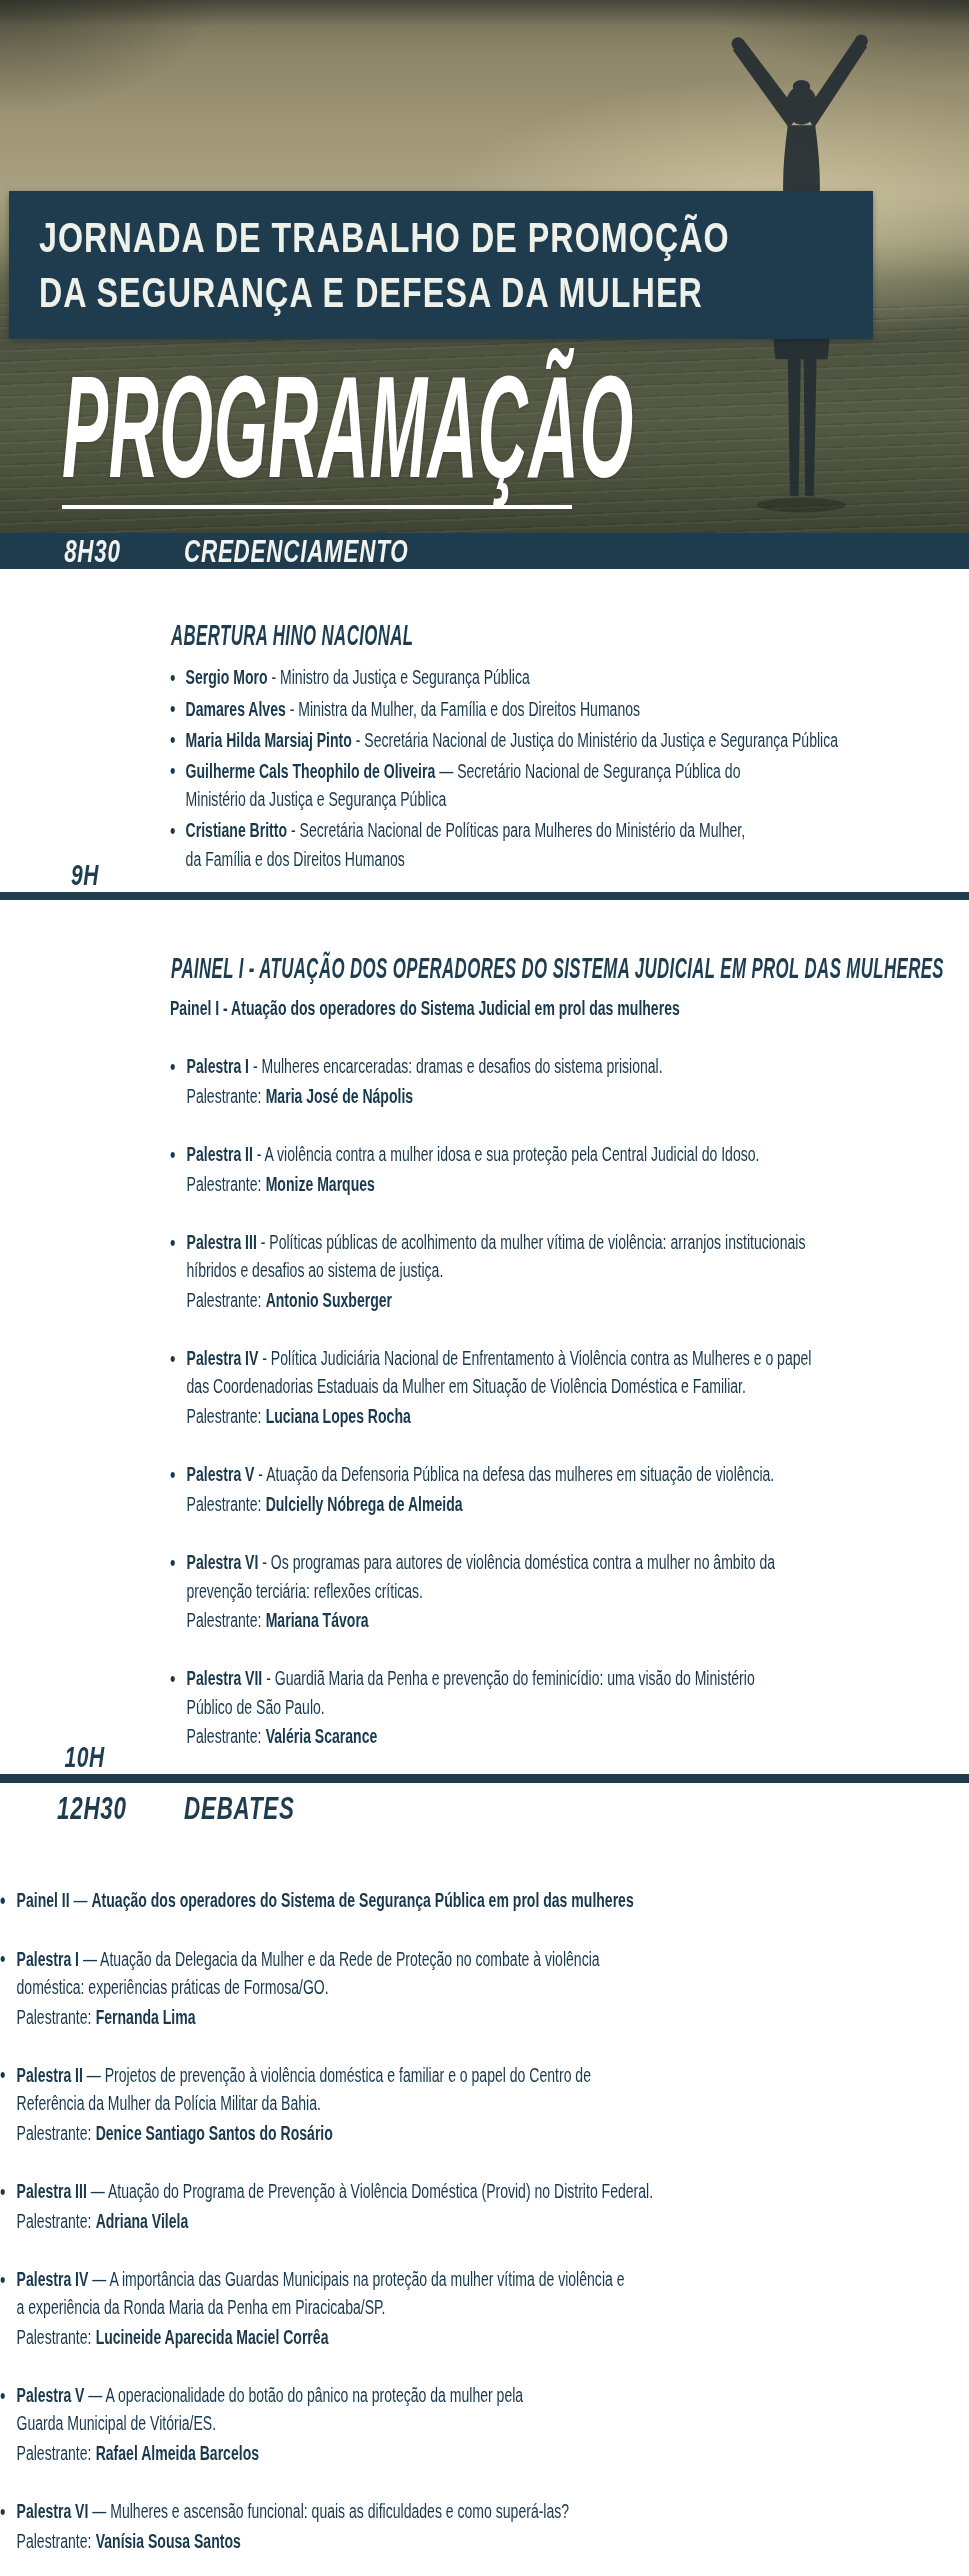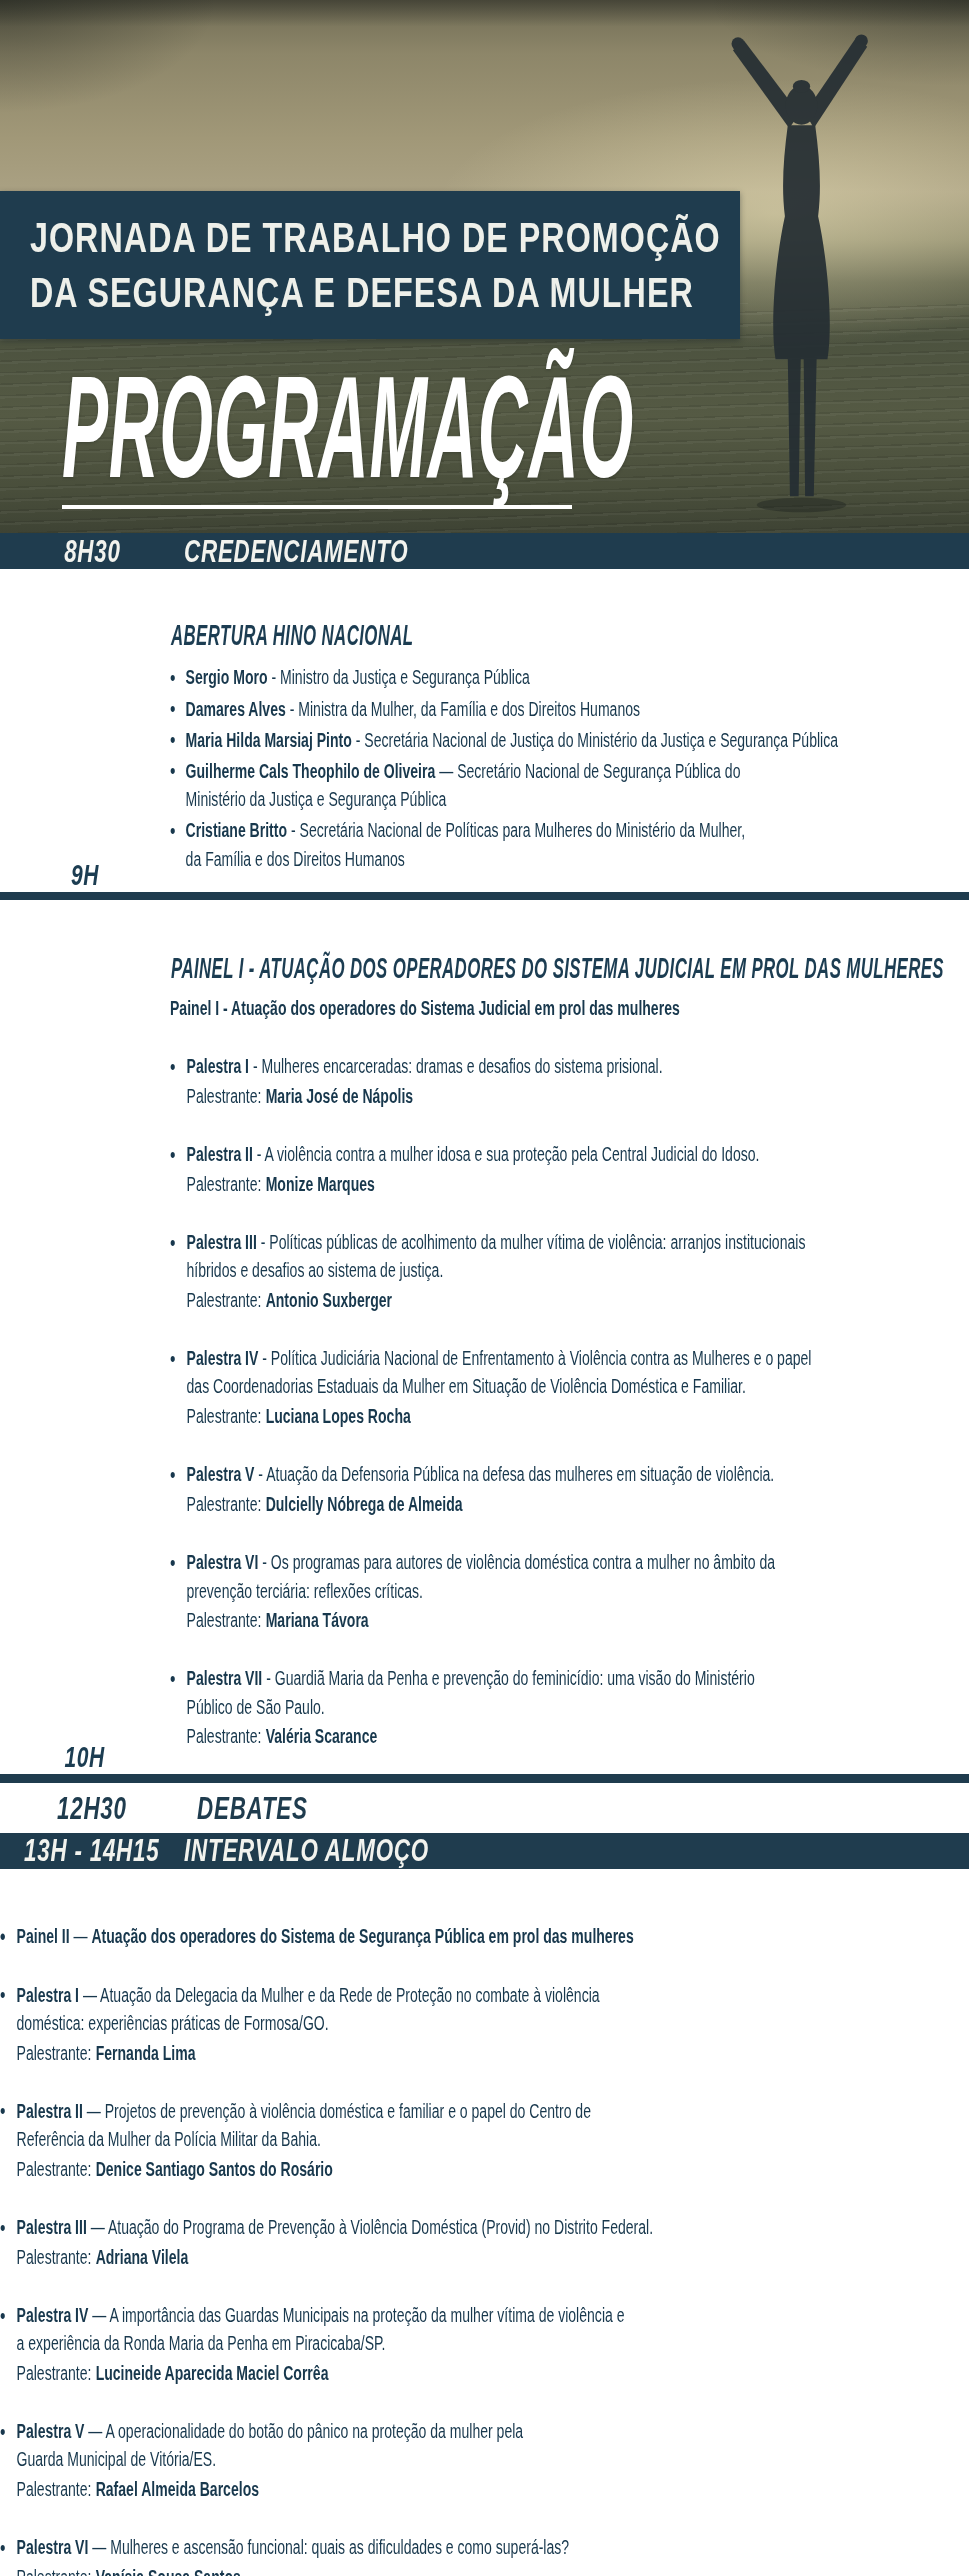--- a/index.html
+++ b/index.html
@@ -27,21 +27,21 @@
   }
   .hero .water{
     position:absolute; left:0; right:0; top:303px; bottom:0; pointer-events:none;
     background:repeating-linear-gradient(178deg,
       rgba(0,0,0,0.10) 0 1.4px, rgba(255,255,255,0.05) 1.4px 3.6px, rgba(0,0,0,0) 3.6px 11.5px);
     opacity:.8;
   }
   .silhouette{position:absolute; left:704px; top:20px; width:195px; height:498px;}
 
   .title-banner{
-    position:absolute; left:0; top:191px; width:740px; height:148px;
+    position:absolute; left:9px; top:191px; width:864px; height:148px;
     background:#1f3c4e;
     display:flex; flex-direction:column; justify-content:center; gap:7.2px;
     padding-left:30px; box-sizing:border-box;
     box-shadow:0 2.2px 5.8px rgba(20,30,35,.4);
   }
   .ban-line{
     display:inline-block; font-weight:bold; color:#eef0ea;
     font-size:43px; line-height:1.1; letter-spacing:1.4px; white-space:nowrap;
     transform:scaleX(.75); transform-origin:left center;
   }
@@ -49,21 +49,21 @@
     position:absolute; left:62px; top:367px;
     font-size:144px; line-height:.85; font-style:italic; font-weight:bold;
     color:#ffffff; letter-spacing:1.4px; white-space:nowrap;
     transform:scaleX(.48); transform-origin:left top;
     text-shadow:0 1.4px 4.3px rgba(30,35,30,.35);
   }
   .prog-line{position:absolute; left:62px; top:505px; width:510px; height:4.3px; background:#ffffff;}
 
   
   .band{height:36px; background:#1f3c4e; display:flex; align-items:center;}
-  .wrow{height:48px; background:#ffffff; display:flex; align-items:center;gap:13px;}
+  .wrow{height:48px; background:#ffffff; display:flex; align-items:center;}
   .divider{height:8.7px; background:#1f3c4e; border-bottom:2.9px solid #ffffff;}
   .timecell{width:184px; flex:0 0 184px; display:flex; justify-content:center;}
   .cond{
     display:inline-block; font-style:italic; font-weight:bold;
     letter-spacing:1.1px; white-space:nowrap;
     transform:scaleX(.7); transform-origin:center center;
   }
   .cond.left{transform-origin:left center;}
   .band .cond{color:#f2f3ee; font-size:32px;}
   .wrow .cond{color:#1f3c4e; font-size:32px;}
@@ -258,26 +258,20 @@
   </div>
 
   <div class="divider"></div>
   <div class="wrow">
     <span class="timecell">
         <span class="cond">12H30</span>
       </span>
     <span class="cond left">DEBATES</span>
   </div>
 
-  <div class="band">
-    <span class="timecell">
-        <span class="cond">13H - 14H15</span>
-      </span>
-    <span class="cond left">INTERVALO ALMOÇO</span>
-  </div>
 
   <div class="session">
     <div class="content" style="padding-top:24.5px;">
       <div class="cx">
         <div class="panel-bold">
           <span class="bullet">•</span><span class="pre">Painel II</span><span class="pre" style="font-weight:normal;"> — </span><span class="pre">Atuação dos operadores do Sistema de Segurança Pública em prol das mulheres</span>
         </div>
         <div class="talks">
   <div class="talk">
     <div class="talk-title">

